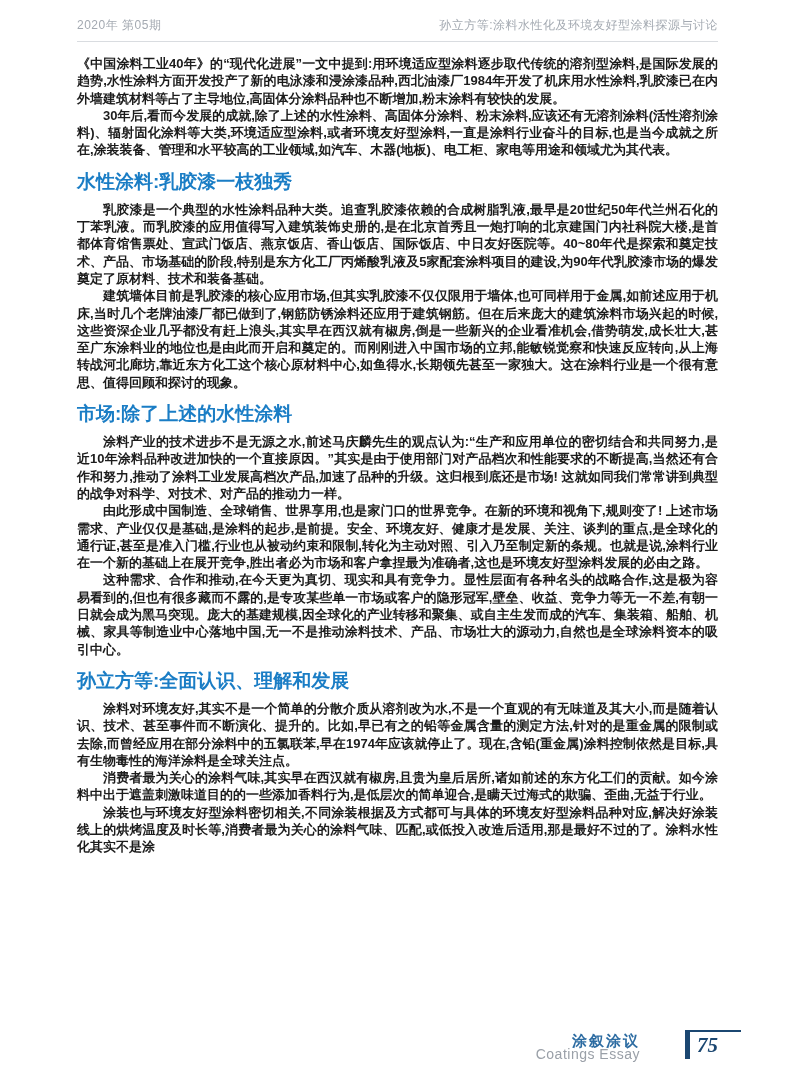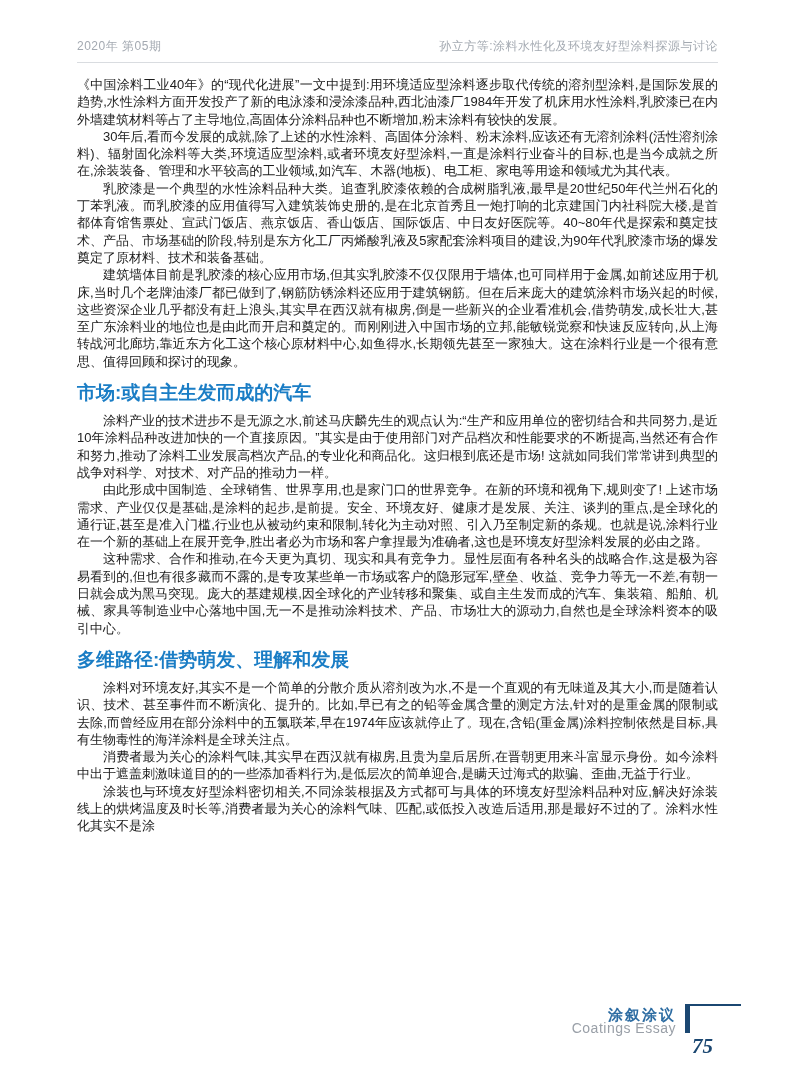--- a/index.html
+++ b/index.html
@@ -19,21 +19,21 @@
     position: absolute;
     left: 77px;
     right: 76px;
     top: 0;
   }
 
   .page-header {
     display: flex;
     justify-content: space-between;
     align-items: flex-end;
-    padding-top: 38px;
+    padding-top: 17px;
     font-size: 12px;
     color: #a3a9b1;
     letter-spacing: 0.5px;
   }
 
   .header-rule {
     border-bottom: 1px solid #d9dce0;
     margin-top: 7px;
   }
 
@@ -41,20 +41,21 @@
     margin-top: 13px;
     font-size: 13px;
     line-height: 17.3px;
     color: #1c1c1c;
     text-align: justify;
     text-justify: inter-ideograph;
   }
 
   .article p {
     text-indent: 2em;
+    font-weight: bold;
   }
 
   .article p.no-indent {
     text-indent: 0;
   }
 
   .article h2.section-title {
     color: #1a7dc5;
     font-size: 19px;
     line-height: 24px;
@@ -63,20 +64,21 @@
     margin-bottom: 7px;
     text-align: left;
   }
 
   .page-footer {
     position: absolute;
     right: 53px;
     bottom: 18px;
     display: flex;
     align-items: flex-start;
+    gap: 36px;
   }
 
   .column-name {
     text-align: right;
     padding-top: 3px;
   }
 
   .column-name .cn {
     font-size: 15px;
     font-weight: bold;
@@ -91,21 +93,20 @@
     line-height: 10px;
     letter-spacing: 0.5px;
   }
 
   .pagenum-box {
     margin-left: 9px;
     border-top: 2px solid #1b4771;
     display: flex;
     align-items: flex-start;
     width: 56px;
-    flex-direction: column;
   }
 
   .pagenum-box .bar {
     width: 5px;
     height: 27px;
     background: #1b4771;
   }
 
   .pagenum-box .num {
     font-family: "Liberation Serif", "DejaVu Serif", serif;
@@ -126,31 +127,32 @@
     <div class="page-header">
       <span>2020年  第05期</span>
       <span>孙立方等:涂料水性化及环境友好型涂料探源与讨论</span>
     </div>
     <div class="header-rule"></div>
 
     <div class="article">
       <p class="no-indent">《中国涂料工业40年》的“现代化进展”一文中提到:用环境适应型涂料逐步取代传统的溶剂型涂料,是国际发展的趋势,水性涂料方面开发投产了新的电泳漆和浸涂漆品种,西北油漆厂1984年开发了机床用水性涂料,乳胶漆已在内外墙建筑材料等占了主导地位,高固体分涂料品种也不断增加,粉末涂料有较快的发展。</p>
       <p>30年后,看而今发展的成就,除了上述的水性涂料、高固体分涂料、粉末涂料,应该还有无溶剂涂料(活性溶剂涂料)、辐射固化涂料等大类,环境适应型涂料,或者环境友好型涂料,一直是涂料行业奋斗的目标,也是当今成就之所在,涂装装备、管理和水平较高的工业领域,如汽车、木器(地板)、电工柜、家电等用途和领域尤为其代表。</p>
 
+      <h2 class="section-title">水性涂料:乳胶漆一枝独秀</h2>
       <p>乳胶漆是一个典型的水性涂料品种大类。追查乳胶漆依赖的合成树脂乳液,最早是20世纪50年代兰州石化的丁苯乳液。而乳胶漆的应用值得写入建筑装饰史册的,是在北京首秀且一炮打响的北京建国门内社科院大楼,是首都体育馆售票处、宣武门饭店、燕京饭店、香山饭店、国际饭店、中日友好医院等。40~80年代是探索和奠定技术、产品、市场基础的阶段,特别是东方化工厂丙烯酸乳液及5家配套涂料项目的建设,为90年代乳胶漆市场的爆发奠定了原材料、技术和装备基础。</p>
       <p>建筑墙体目前是乳胶漆的核心应用市场,但其实乳胶漆不仅仅限用于墙体,也可同样用于金属,如前述应用于机床,当时几个老牌油漆厂都已做到了,钢筋防锈涂料还应用于建筑钢筋。但在后来庞大的建筑涂料市场兴起的时候,这些资深企业几乎都没有赶上浪头,其实早在西汉就有椒房,倒是一些新兴的企业看准机会,借势萌发,成长壮大,甚至广东涂料业的地位也是由此而开启和奠定的。而刚刚进入中国市场的立邦,能敏锐觉察和快速反应转向,从上海转战河北廊坊,靠近东方化工这个核心原材料中心,如鱼得水,长期领先甚至一家独大。这在涂料行业是一个很有意思、值得回顾和探讨的现象。</p>
 
-      <h2 class="section-title">市场:或自主生发而成的汽车</h2>
-      <p>涂料产业的技术进步不是无源之水,前述马庆麟先生的观点认为:“生产和应用单位的密切结合和共同努力,是近10年涂料品种改进加快的一个直接原因。”其实是由于使用部门对产品档次和性能要求的不断提高,当然还有合作和努力,推动了涂料工业发展高档次产品,的专业化和商品化。这归根到底还是市场! 这就如同我们常常讲到典型的战争对科学、对技术、对产品的推动力一样。</p>
+      <h2 class="section-title">市场:除了上述的水性涂料</h2>
+      <p>涂料产业的技术进步不是无源之水,前述马庆麟先生的观点认为:“生产和应用单位的密切结合和共同努力,是近10年涂料品种改进加快的一个直接原因。”其实是由于使用部门对产品档次和性能要求的不断提高,当然还有合作和努力,推动了涂料工业发展高档次产品,加速了品种的升级。这归根到底还是市场! 这就如同我们常常讲到典型的战争对科学、对技术、对产品的推动力一样。</p>
       <p>由此形成中国制造、全球销售、世界享用,也是家门口的世界竞争。在新的环境和视角下,规则变了! 上述市场需求、产业仅仅是基础,是涂料的起步,是前提。安全、环境友好、健康才是发展、关注、谈判的重点,是全球化的通行证,甚至是准入门槛,行业也从被动约束和限制,转化为主动对照、引入乃至制定新的条规。也就是说,涂料行业在一个新的基础上在展开竞争,胜出者必为市场和客户拿捏最为准确者,这也是环境友好型涂料发展的必由之路。</p>
       <p>这种需求、合作和推动,在今天更为真切、现实和具有竞争力。显性层面有各种名头的战略合作,这是极为容易看到的,但也有很多藏而不露的,是专攻某些单一市场或客户的隐形冠军,壁垒、收益、竞争力等无一不差,有朝一日就会成为黑马突现。庞大的基建规模,因全球化的产业转移和聚集、或自主生发而成的汽车、集装箱、船舶、机械、家具等制造业中心落地中国,无一不是推动涂料技术、产品、市场壮大的源动力,自然也是全球涂料资本的吸引中心。</p>
 
-      <h2 class="section-title">多维路径:借势萌发、理解和发展</h2>
+      <h2 class="section-title">孙立方等:全面认识、理解和发展</h2>
       <p>涂料对环境友好,其实不是一个简单的分散介质从溶剂改为水,不是一个直观的有无味道及其大小,而是随着认识、技术、甚至事件而不断演化、提升的。比如,早已有之的铅等金属含量的测定方法,针对的是重金属的限制或去除,而曾经应用在部分涂料中的五氯联苯,早在1974年应该就停止了。现在,含铅(重金属)涂料控制依然是目标,具有生物毒性的海洋涂料是全球关注点。</p>
-      <p>消费者最为关心的涂料气味,其实早在西汉就有椒房,且贵为皇后居所,在晋朝更用来斗富显示身份。如今涂料中出于遮盖刺激味道目的的一些添加香料行为,是低层次的简单迎合,是瞒天过海式的欺骗、歪曲,无益于行业。</p>
+      <p>消费者最为关心的涂料气味,其实早在西汉就有椒房,且贵为皇后居所,诸如前述的东方化工们的贡献。如今涂料中出于遮盖刺激味道目的的一些添加香料行为,是低层次的简单迎合,是瞒天过海式的欺骗、歪曲,无益于行业。</p>
       <p>涂装也与环境友好型涂料密切相关,不同涂装根据及方式都可与具体的环境友好型涂料品种对应,解决好涂装线上的烘烤温度及时长等,消费者最为关心的涂料气味、匹配,或低投入改造后适用,那是最好不过的了。涂料水性化其实不是涂</p>
     </div>
   </div>
 
   <div class="page-footer">
     <div class="column-name">
       <div class="cn">涂叙涂议</div>
       <div class="en">Coatings Essay</div>
     </div>
     <div class="pagenum-box">

